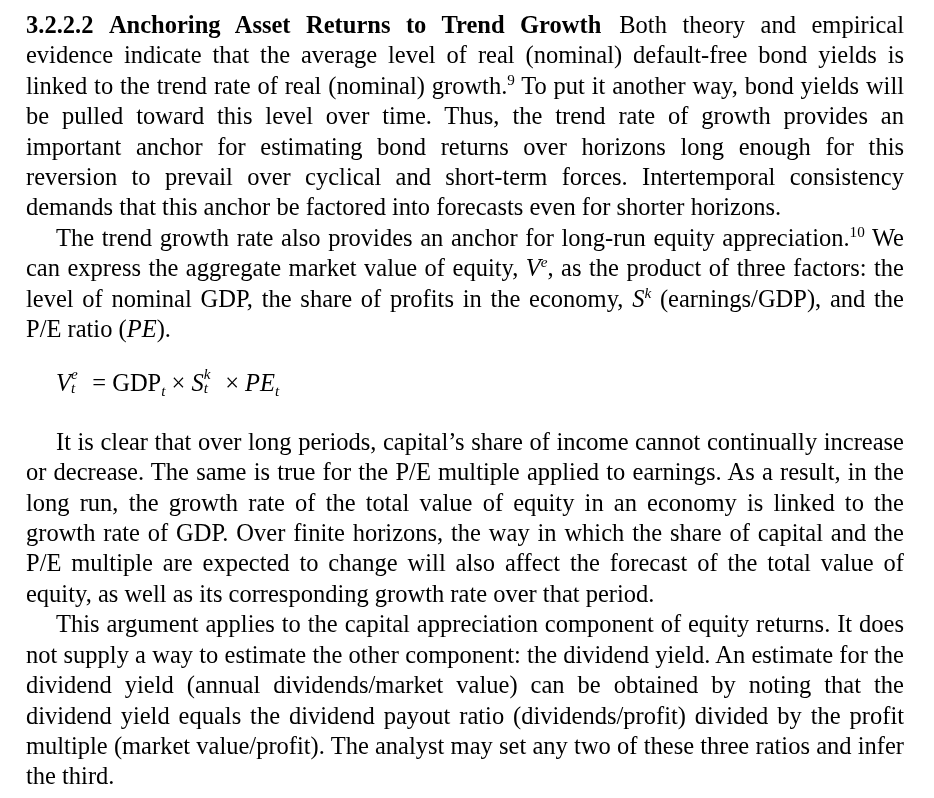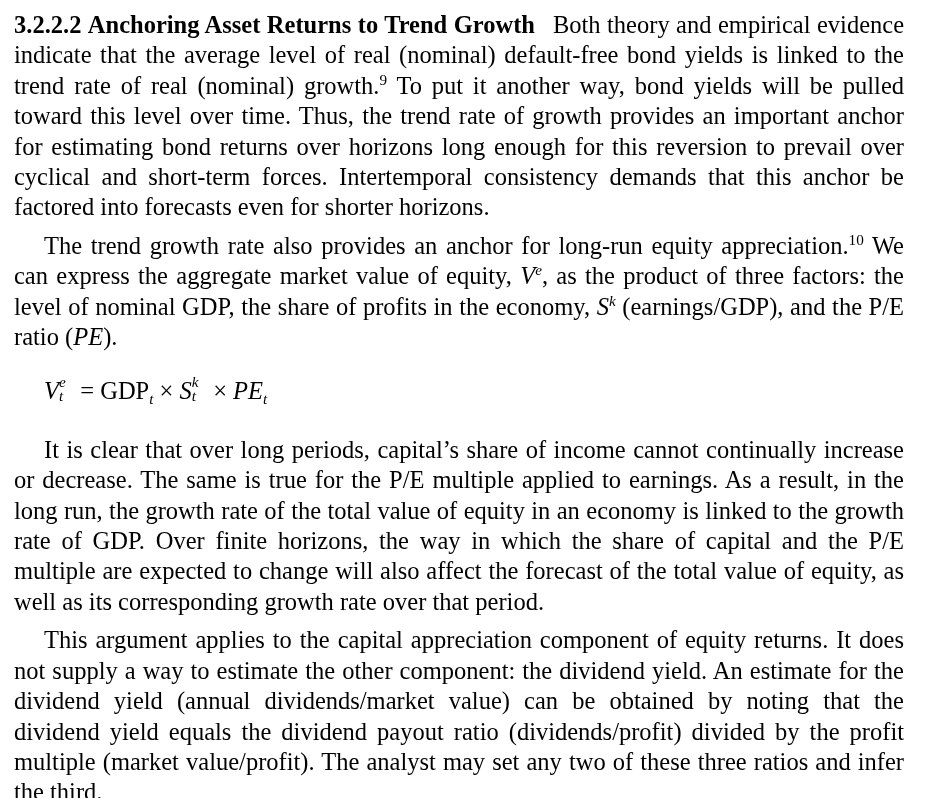--- a/index.html
+++ b/index.html
@@ -11,34 +11,33 @@
     width: 934px;
     height: 798px;
     font-family: "Liberation Serif", "DejaVu Serif", serif;
     color: #000000;
     overflow: hidden;
   }
   .page {
     width: 934px;
     height: 798px;
     box-sizing: border-box;
-    padding: 10px 30px 0 14px;
+    padding: 10px 30px 0 26px;
     position: relative;
   }
   .para {
     font-size: 24.5px;
     line-height: 30.4px;
     text-align: justify;
     text-justify: inter-word;
     margin: 0 0 0 0;
     hyphens: manual;
   }
   .para.indent {
     text-indent: 30px;
-    margin-top: 8px;
   }
   .heading-run {
     font-weight: bold;
   }
   .heading-num {
     font-weight: bold;
   }
   sup {
     font-size: 0.62em;
     vertical-align: super;

